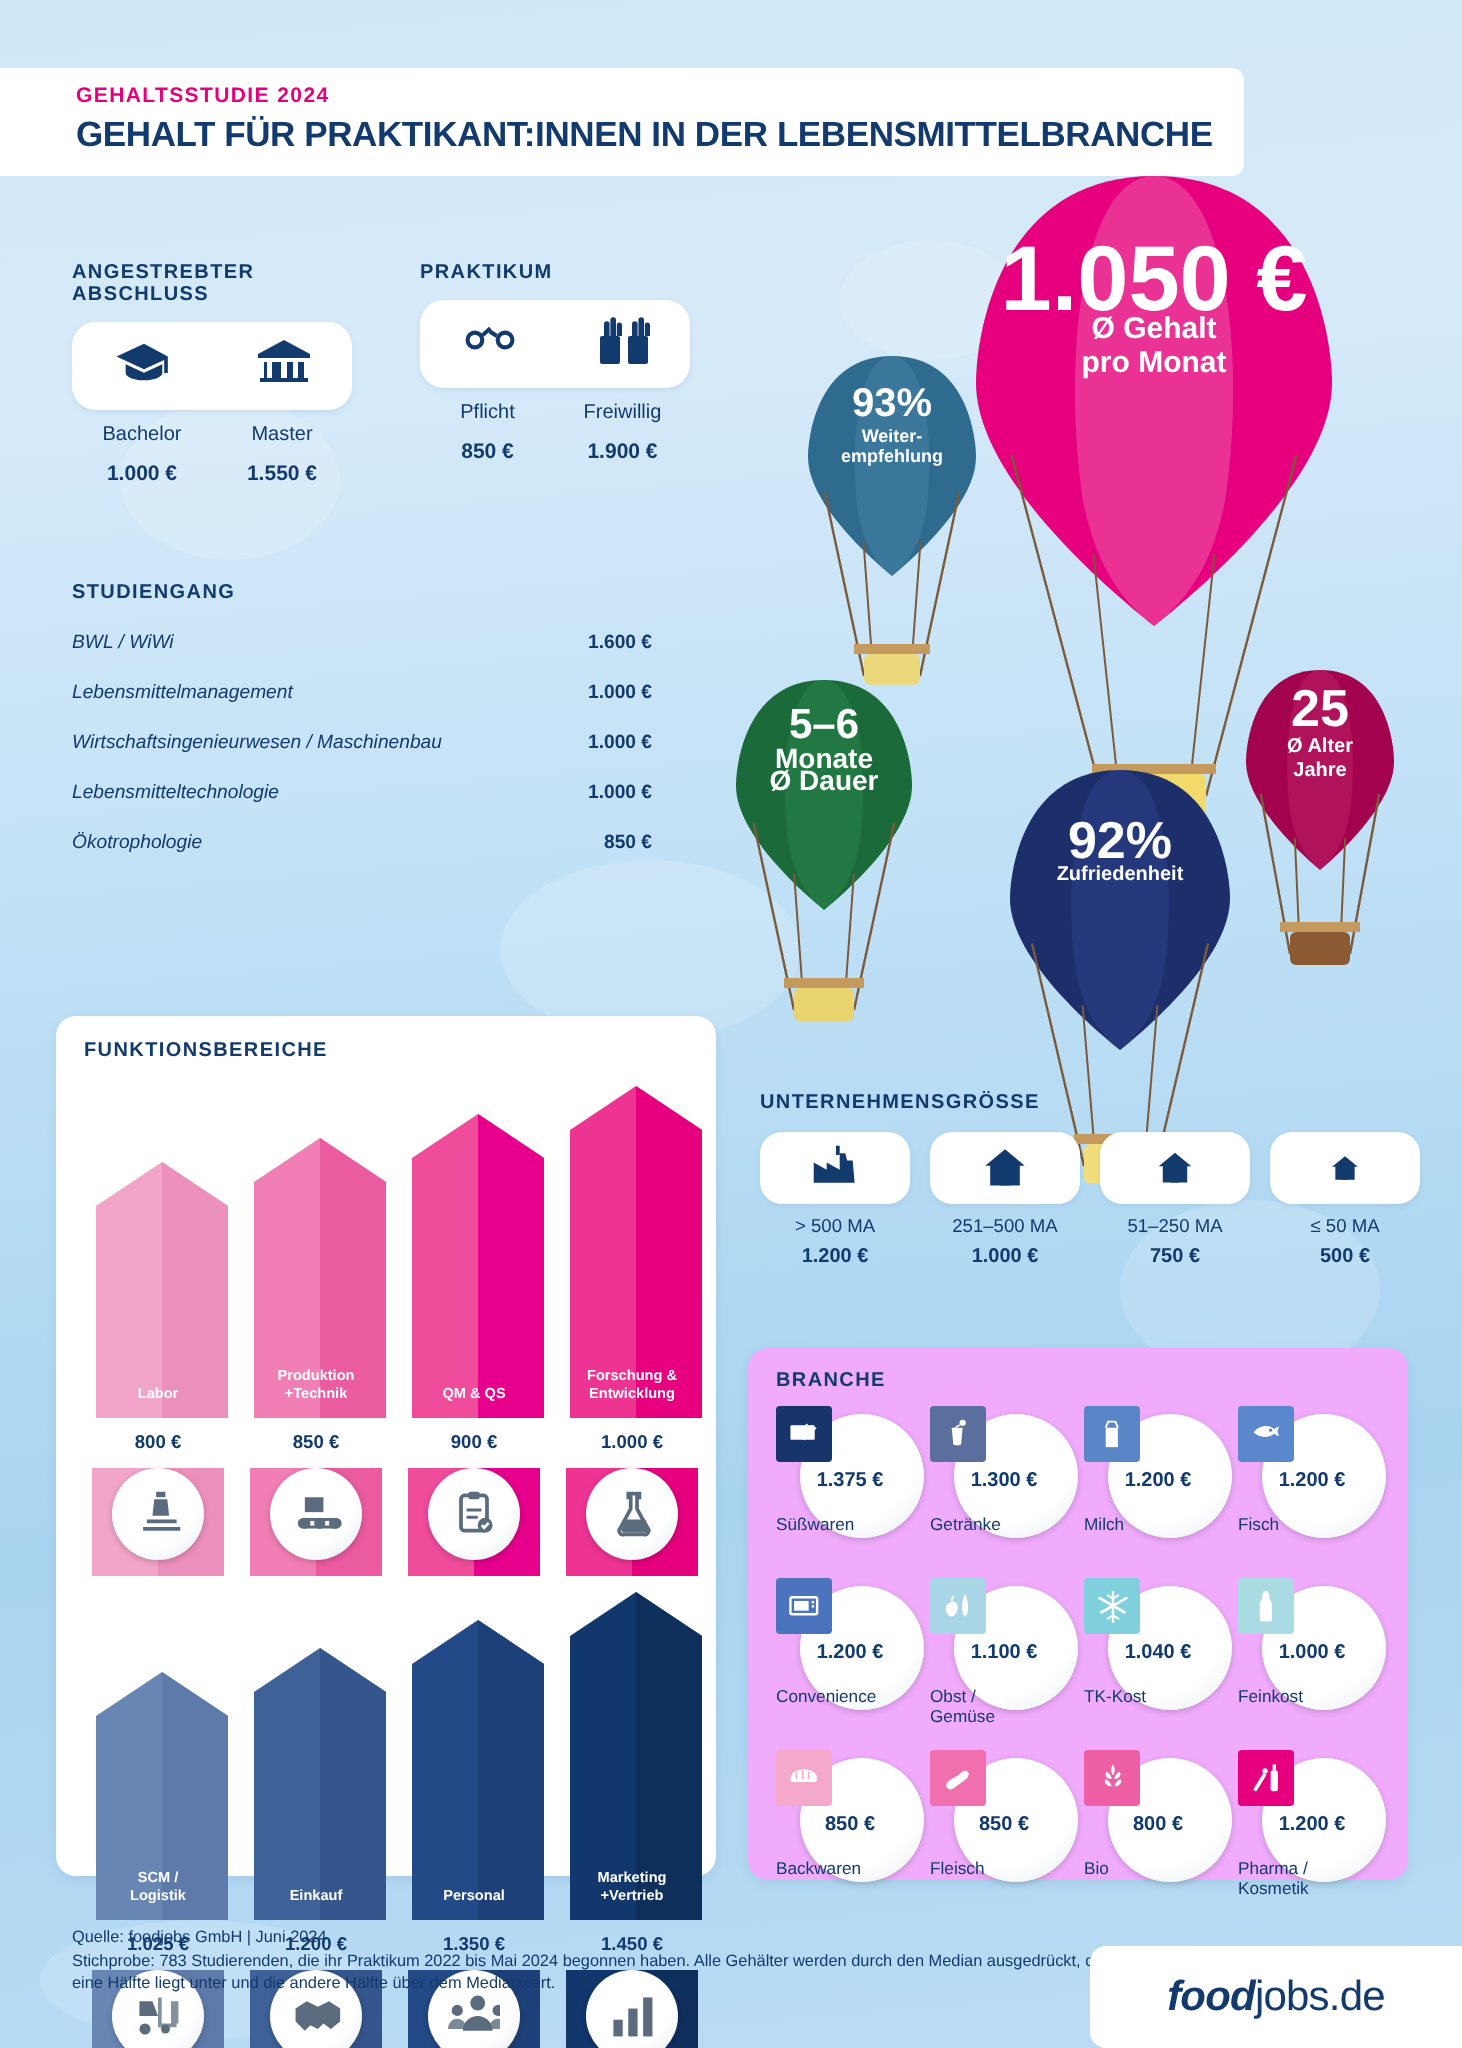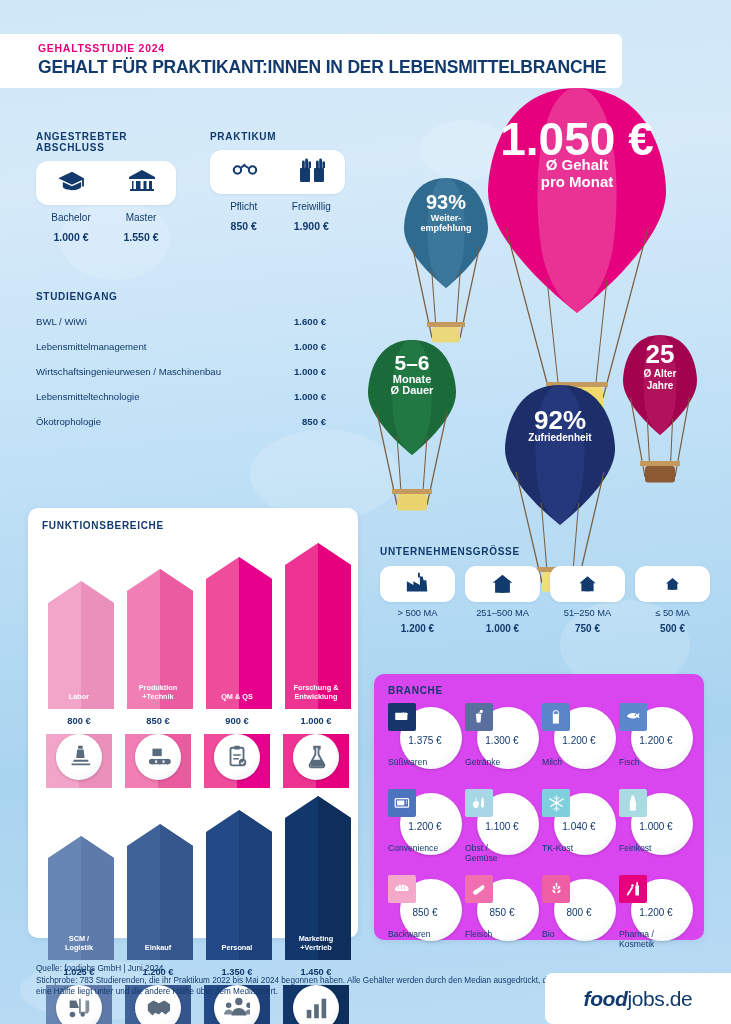--- a/index.html
+++ b/index.html
@@ -34,21 +34,21 @@
   .cap { text-align:center; color:#123a6d; font-size:10px; }
   .val { text-align:center; color:#123a6d; font-size:10.5px; font-weight:bold; }
 
   
   #abschluss { position:absolute; left:36px; top:131px; width:140px; }
   #praktikum { position:absolute; left:210px; top:131px; width:135px; }
 
   
   #studiengang { position:absolute; left:36px; top:291px; width:290px; }
   .sg-row { display:flex; justify-content:space-between; align-items:baseline; margin-top:14px; }
-  .sg-name { color:#123a6d; font-size:9.6px; }
+  .sg-name { color:#123a6d; font-size:9.6px;font-style:italic; }
   .sg-val { color:#123a6d; font-size:9.6px; font-weight:bold; }
 
   
   #funk {
     position:absolute; left:28px; top:508px; width:330px; height:430px;
     background:#fff; border-radius:10px; padding:12px 0 0 14px;
     box-shadow:0 2px 6px rgba(20,60,110,.08);
   }
   .arrow-grid { display:flex; gap:13px; margin-top:12px; padding-left:4px; }
   .arrow-col { width:66px; }
@@ -72,35 +72,35 @@
   .ug-col { width:75px; }
   .ug-card { background:#fff; border-radius:11px; height:36px; display:flex; align-items:center; justify-content:center;
              box-shadow:0 1px 3px rgba(20,60,110,.08); }
   .ug-card svg { fill:#123a6d; }
   .ug-cap { text-align:center; color:#123a6d; font-size:9.3px; margin-top:6px; }
   .ug-val { text-align:center; color:#123a6d; font-size:10px; font-weight:bold; margin-top:5px; }
 
   
   #branche {
     position:absolute; left:374px; top:674px; width:330px; height:266px;
-    background:#d946ef; border-radius:10px; padding:11px 0 0 14px;
+    background:#f0abfc; border-radius:10px; padding:11px 0 0 14px;
     box-shadow:0 2px 6px rgba(20,60,110,.08);
   }
   .br-grid { display:flex; flex-wrap:wrap; margin-top:7px; }
   .br-cell { width:77px; margin-bottom:8px; position:relative; height:78px; }
   .br-disc {
     position:absolute; left:12px; top:4px; width:62px; height:62px; border-radius:50%;
     background:radial-gradient(circle at 38% 30%,#ffffff 62%,#e6ebf0 100%);
     box-shadow:0 1px 3px rgba(0,0,0,.18);
   }
   .br-ico { position:absolute; left:0; top:0; width:28px; height:28px; border-radius:2px;
             display:flex; align-items:center; justify-content:center; }
   .br-ico svg { fill:#fff; }
   .br-val { position:absolute; left:0; top:32px; width:74px; text-align:center;
-            color:#123a6d; font-size:10px; font-weight:normal; }
+            color:#123a6d; font-size:10px; font-weight:bold; }
   .br-cap { position:absolute; left:0; top:54px; width:74px; color:#123a6d; font-size:8.6px; line-height:10px; }
 
   
   .balloon { position:absolute; }
   .btxt { position:absolute; width:100%; text-align:center; color:#fff; font-weight:bold; line-height:1; }
 
   
   #footer { position:absolute; left:36px; top:963px; width:560px; }
   .src { color:#123a6d; font-size:8.2px; line-height:11.5px; }
   #logo-card { position:absolute; left:545px; top:973px; width:186px; height:51px;
@@ -178,21 +178,21 @@
                C51.04 109.25 58.080000000000005 101.2 61.599999999999994 82.8
                C66.88 46 61.599999999999994 0 44 0Z" fill="#2c8a50" opacity=".45"></path>
       <line x1="8.8" y1="71.3" x2="29" y2="165" stroke="#7a5a3a" stroke-width="1.2"></line>
       <line x1="79.2" y1="71.3" x2="59" y2="165" stroke="#7a5a3a" stroke-width="1.2"></line>
       <line x1="29.040000000000003" y1="96.6" x2="34" y2="165" stroke="#7a5a3a" stroke-width="1"></line>
       <line x1="58.96" y1="96.6" x2="54" y2="165" stroke="#7a5a3a" stroke-width="1"></line>
       <rect x="24" y="149" width="40" height="5" fill="#c49a5e"></rect>
       <rect x="29" y="154" width="30" height="16.5" rx="3" fill="#e9d46f"></rect>
     </svg>
     <div class="btxt" style="top:12px;font-size:21px;">5–6</div>
-    <div class="btxt" style="top:34.05px;font-size:11px;line-height:10.924999999999999px;">
+    <div class="btxt" style="top:34.05px;font-size:14px;line-height:10.924999999999999px;">
          Monate<br>Ø Dauer</div>
     </div>
     <div class="balloon" style="left: 505px; top: 385px; width: 110px;">
     <svg width="110" height="232" viewBox="0 0 110 232" style="display:block">
       <path d="M55 0 C103.39999999999999 0 110 50.4 110 64.4
                C110 92.4 72.60000000000001 126 55 140
                C37.400000000000006 126 0 92.4 0 64.4
                C0 50.4 6.6 0 55 0Z" fill="#1d2f6b"></path>
       <path d="M55 0 C33 0 26.4 56 33 100.8
                C37.400000000000006 123.2 46.199999999999996 133 55 140

